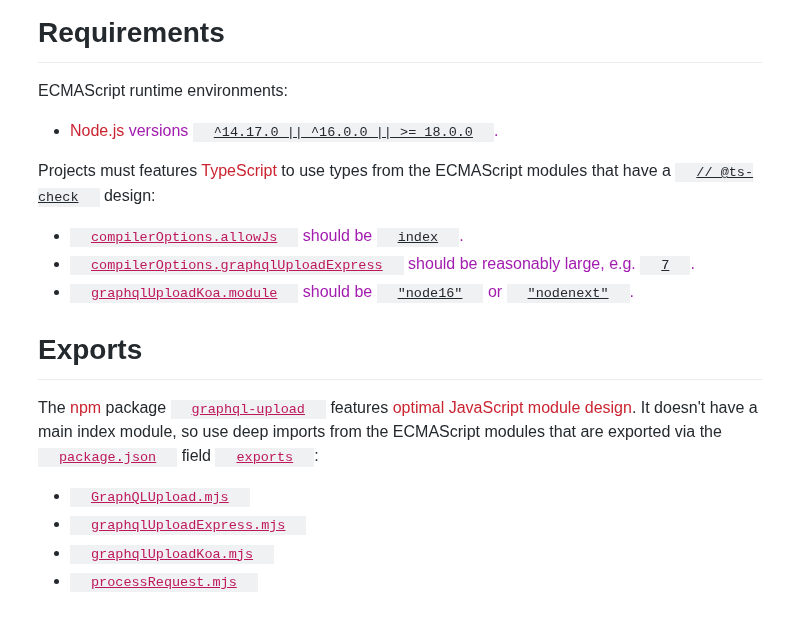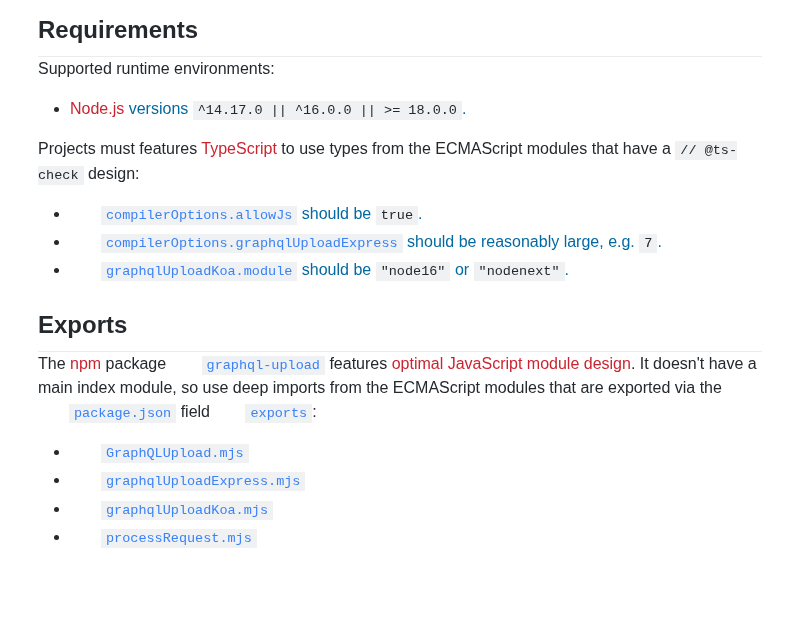--- a/index.html
+++ b/index.html
@@ -9,80 +9,81 @@
     }
     body {
       font-family: -apple-system, BlinkMacSystemFont, "Segoe UI", Helvetica, Arial, sans-serif;
       color: #24292e;
       background: #fff;
       padding: 0 38px;
       font-size: 16px;
       line-height: 1.5;
     }
     h2 {
-      font-size: 24px;
+      font-size: 28px;
       font-weight: 600;
       padding-bottom: 8px;
       border-bottom: 1px solid #eaecef;
       margin-top: 24px;
+      margin-bottom: 16px;
     }
     h2:first-of-type {
       margin-top: 0;
       padding-top: 12px;
     }
     p {
       margin-bottom: 16px;
     }
     ul {
       padding-left: 32px;
       margin-bottom: 16px;
     }
     li {
       margin-bottom: 4px;
       list-style: disc;
     }
     code {
       font-family: "SFMono-Regular", Consolas, "Liberation Mono", Menlo, monospace;
       font-size: 13.5px;
       background: rgba(175, 184, 193, 0.2);
-      padding: 2px 5px;
+      padding: 2px 21px;
       border-radius: 0;
+      text-decoration: underline;
     }
     a {
       color: #cb2431;
       text-decoration: none;
     }
     a code {
-      color: #3b82f6;
-      margin-left: 31px;
+      color: #be185d;
     }
     .plain-text {
-      color: #0369a1;
+      color: #a21caf;
     }
   </style>
 </head>
 <body>
 
 <h2>Requirements</h2>
 
-<p>Supported runtime environments:</p>
+<p>ECMAScript runtime environments:</p>
 
 <ul>
   <li>
     <a href="#">Node.js</a><span class="plain-text"> versions </span><code>^14.17.0 || ^16.0.0 || &gt;= 18.0.0</code><span class="plain-text">.</span>
   </li>
 </ul>
 
 <p>
   <span>Projects must features </span><a href="#">TypeScript</a><span> to use types from the ECMAScript modules that have a </span><code>// @ts-check</code><span> design:</span>
 </p>
 
 <ul>
   <li>
-    <a href="#"><code>compilerOptions.allowJs</code></a><span class="plain-text"> should be </span><code>true</code><span class="plain-text">.</span>
+    <a href="#"><code>compilerOptions.allowJs</code></a><span class="plain-text"> should be </span><code>index</code><span class="plain-text">.</span>
   </li>
   <li>
     <a href="#"><code>compilerOptions.graphqlUploadExpress</code></a><span class="plain-text"> should be reasonably large, e.g. </span><code>7</code><span class="plain-text">.</span>
   </li>
   <li>
     <a href="#"><code>graphqlUploadKoa.module</code></a><span class="plain-text"> should be </span><code>"node16"</code><span class="plain-text"> or </span><code>"nodenext"</code><span class="plain-text">.</span>
   </li>
 </ul>
 
 <h2>Exports</h2>

